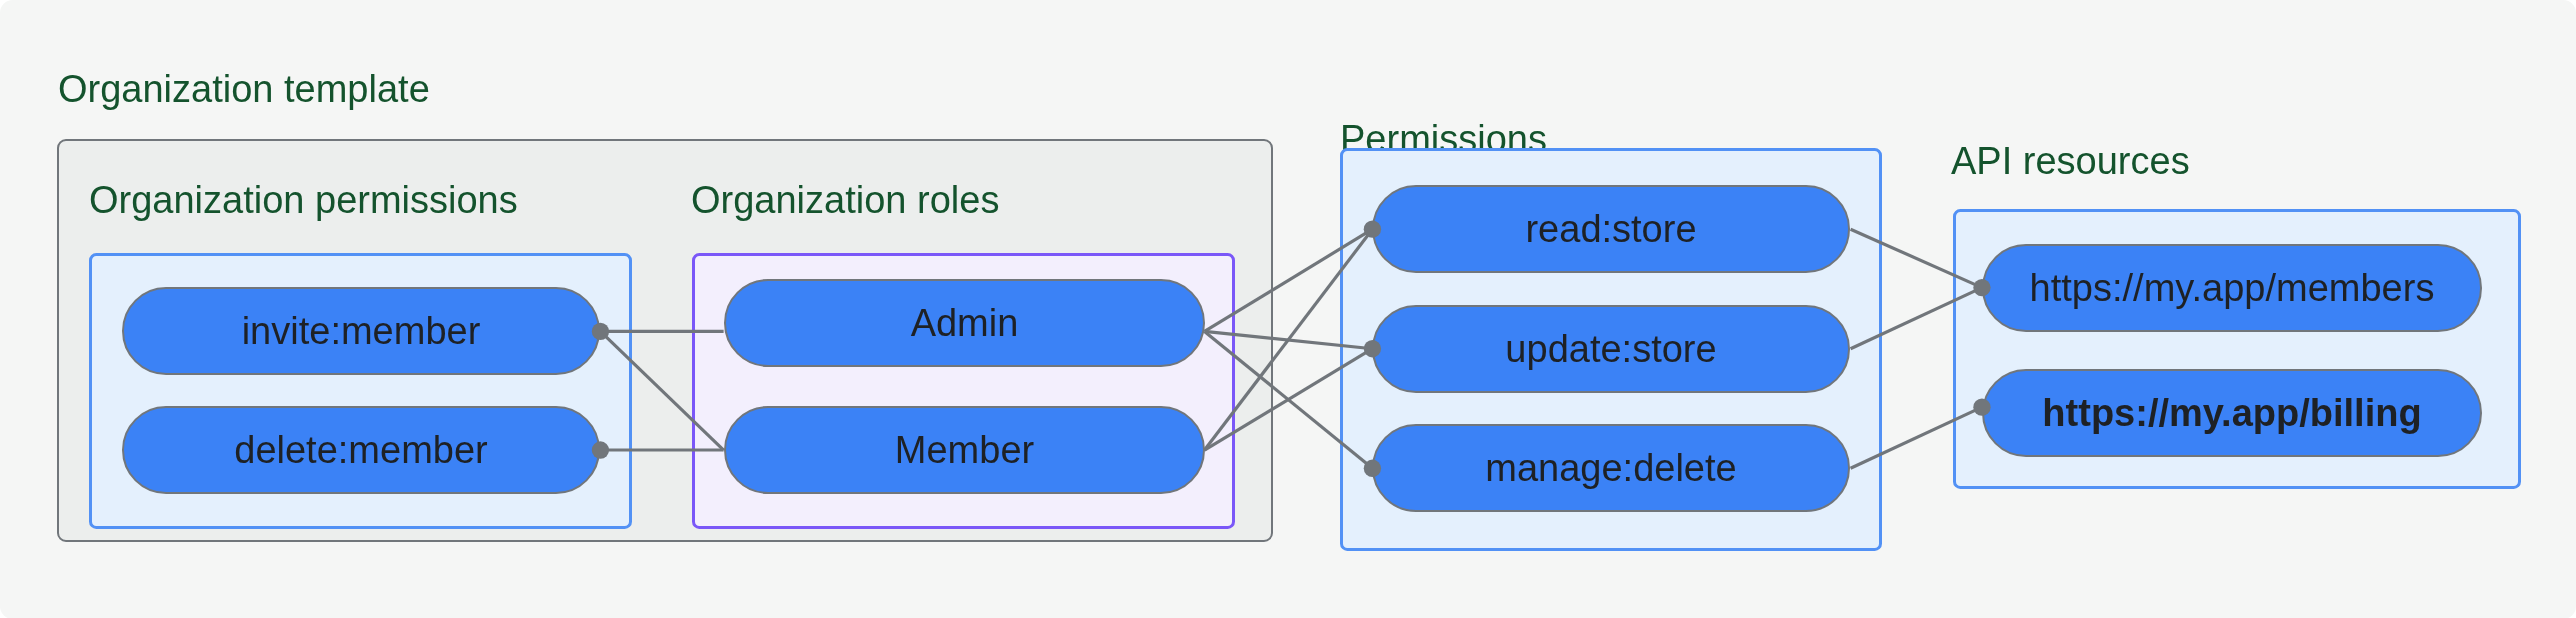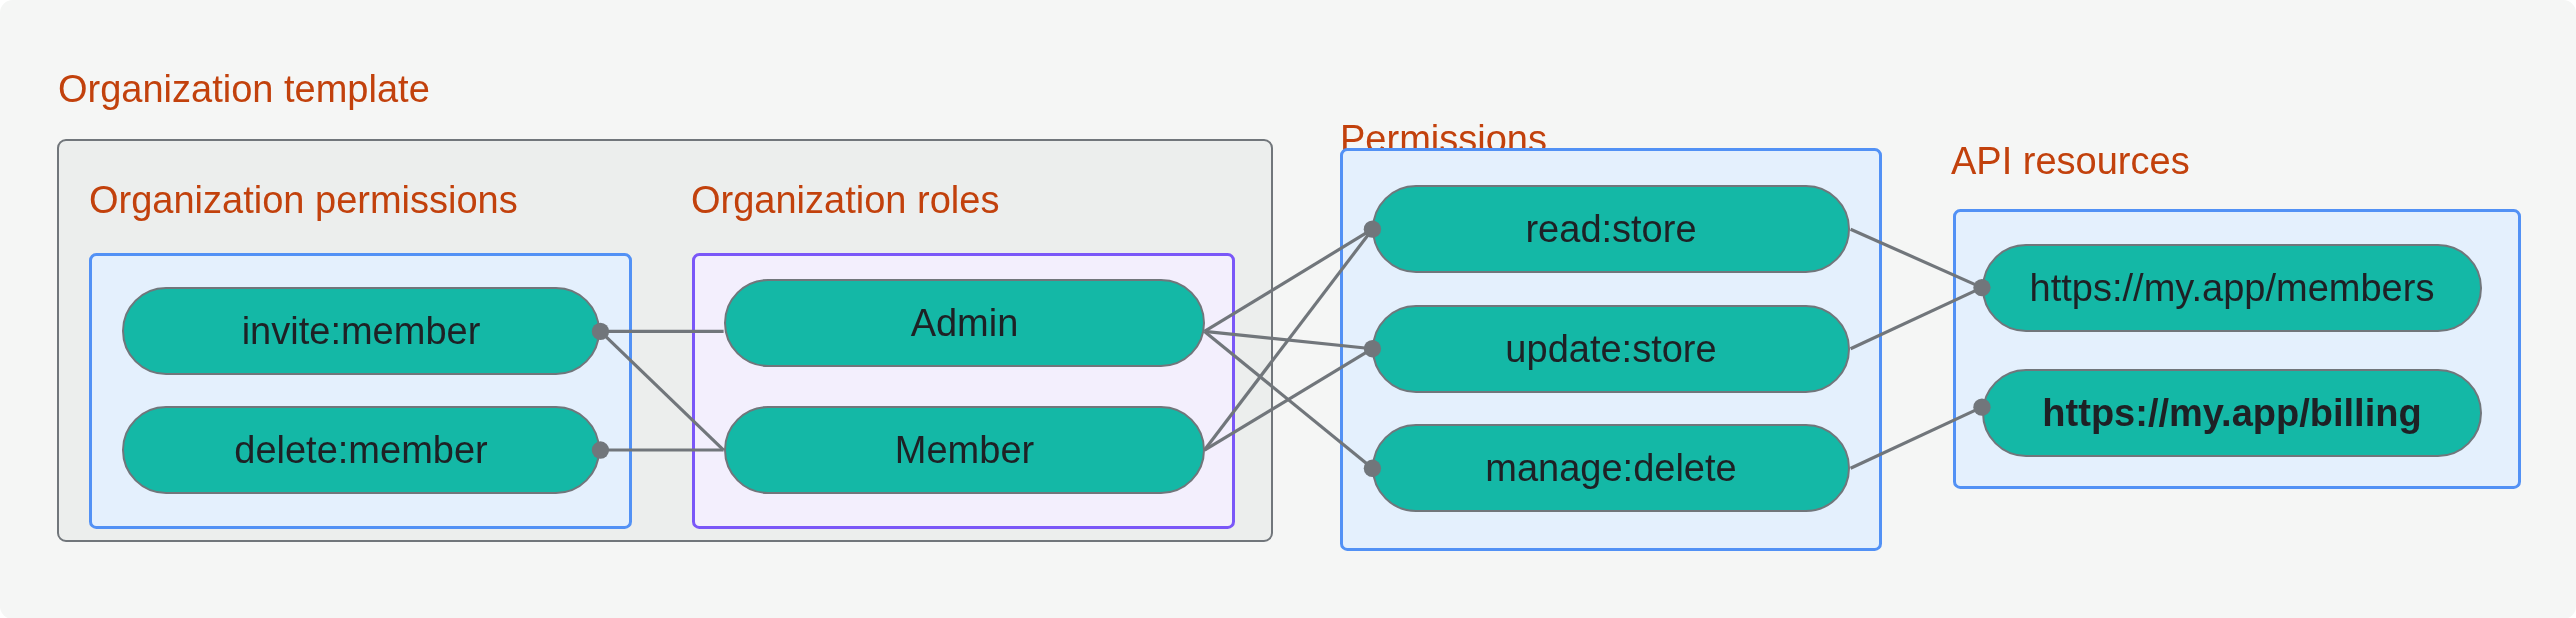--- a/index.html
+++ b/index.html
@@ -10,21 +10,21 @@
     border-radius:12.8px;
     overflow:hidden;
     font-family:"Liberation Sans","DejaVu Sans",sans-serif;
     color:#1E2125;
   }
   .heading{
     position:absolute;
     font-size:38px;
     line-height:1.15;
     font-weight:400;
-    color:#c2410c;
+    color:#14532d;
     white-space:nowrap;
   }
   .group-box{
     position:absolute;
     box-sizing:border-box;
     border-radius:9px;
   }
   .outer-box{
     background:#ECEEED;
     border:2.7px solid #71767B;
@@ -36,21 +36,21 @@
   }
   .purple-box{
     background:#F3EFFD;
     border:3.7px solid #7A57F8;
     border-radius:7.3px;
   }
   .pill{
     position:absolute;
     box-sizing:border-box;
     height:88px;
-    background:#14b8a6;
+    background:#3b82f6;
     border:2.7px solid #71767B;
     border-radius:55px;
     display:flex;
     align-items:center;
     justify-content:center;
     font-size:38px;
     white-space:nowrap;
   }
   
   #title-org-template{left:58px;top:68px;}

